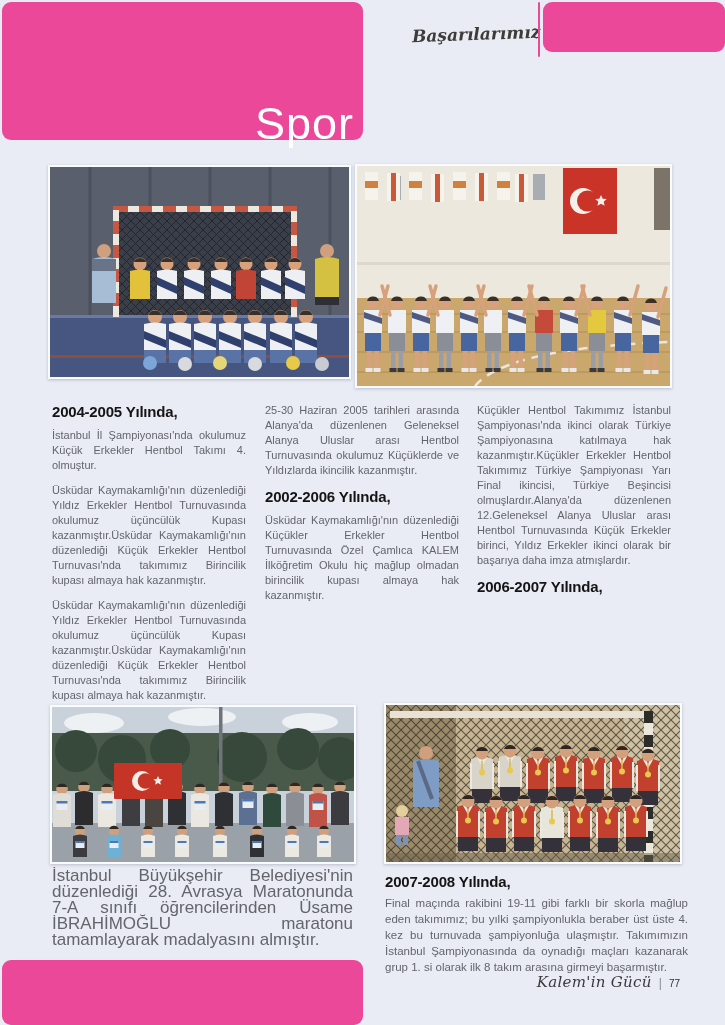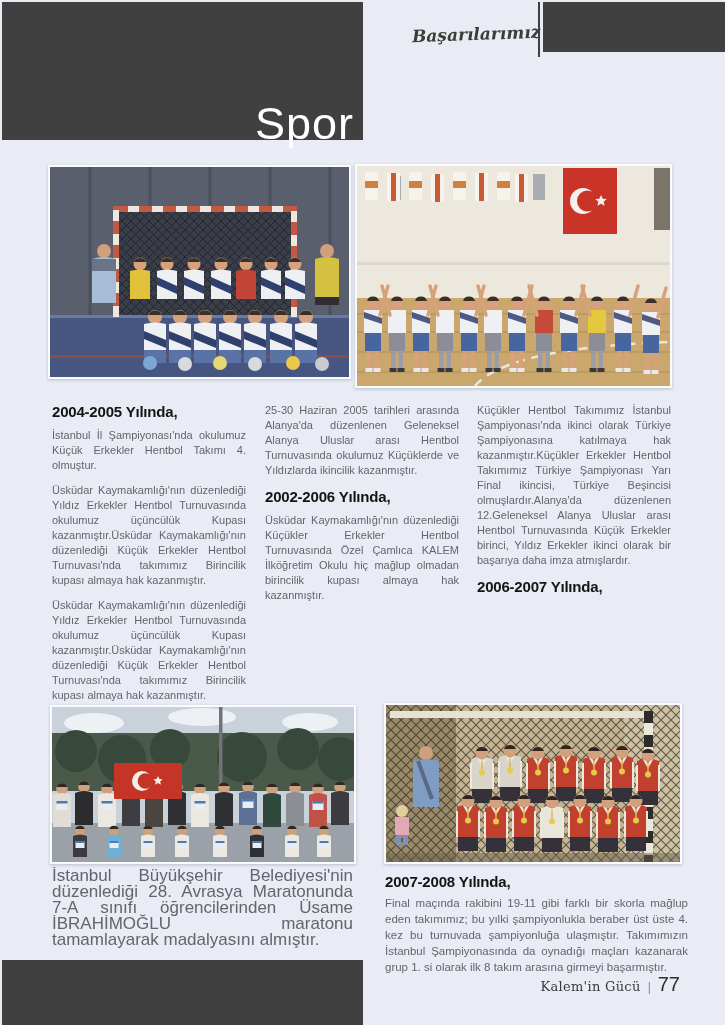--- a/index.html
+++ b/index.html
@@ -1,18 +1,18 @@
 <!DOCTYPE html>
 <html><head>
 <meta charset="utf-8">
 <style>
   html,body{margin:0;padding:0;background:#d8dbe4;}
   .page{position:relative;width:725px;height:1025px;background:#e9ecf4;
         font-family:"Liberation Sans",sans-serif;overflow:hidden;}
-  .blue{position:absolute;background:#404040;}
+  .blue{position:absolute;background:#ec4899;border-radius:9px;}
   .block-tl{left:2px;top:2px;width:361px;height:138px;}
   .block-tr{left:543px;top:2px;width:182px;height:50px;}
   .vline{left:538px;top:2px;width:2px;height:55px;}
   .block-bl{left:2px;top:960px;width:361px;height:65px;}
   .spor{position:absolute;right:9px;bottom:-6px;font-size:45px;line-height:1;
         color:#ffffff;font-weight:400;letter-spacing:1px;}
   .tab-script{position:absolute;left:412px;top:24px;width:126px;text-align:right;
         font-family:"DejaVu Serif",serif;font-style:italic;font-weight:700;
         font-size:17px;color:#3e3c38;transform:rotate(-2deg);}
   .photo{position:absolute;background:#fff;border:2px solid #fafbfd;
@@ -28,23 +28,23 @@
   .col p{margin:0 0 10px 0;}
   .hd{font-size:15px;line-height:18px;color:#141414;margin:0 0 7px 0;
         letter-spacing:-0.2px;font-weight:700;font-family:"Liberation Sans",sans-serif;}
   .caption{position:absolute;left:52px;top:868px;width:301px;font-size:17px;
         line-height:16px;color:#64656b;text-align:justify;margin:0;}
   .section-0708{position:absolute;left:385px;top:866px;width:303px;color:#64656b;}
   .section-0708 .hd{margin:7px 0 4px 0;}
   .section-0708 p{margin:0;font-size:11.5px;line-height:16px;text-align:justify;}
   .footer{position:absolute;right:45px;top:973px;display:flex;align-items:baseline;
         gap:7px;color:#3a3a3c;}
-  .mag{font-family:"DejaVu Serif",serif;font-size:13px;letter-spacing:.3px;}
+  .mag{font-family:"DejaVu Serif",serif;font-style:italic;font-size:15px;letter-spacing:.3px;}
   .sep{color:#8b8b90;font-size:12px;}
-  .pnum{font-size:20px;color:#2e2e30;}
+  .pnum{font-size:10px;color:#2e2e30;}
 </style>
 </head>
 <body>
 
 <div class="page">
 
   <div class="blue block-tl">
     <div class="spor">Spor</div>
   </div>
   <div class="tab-script">Başarılarımız</div>

